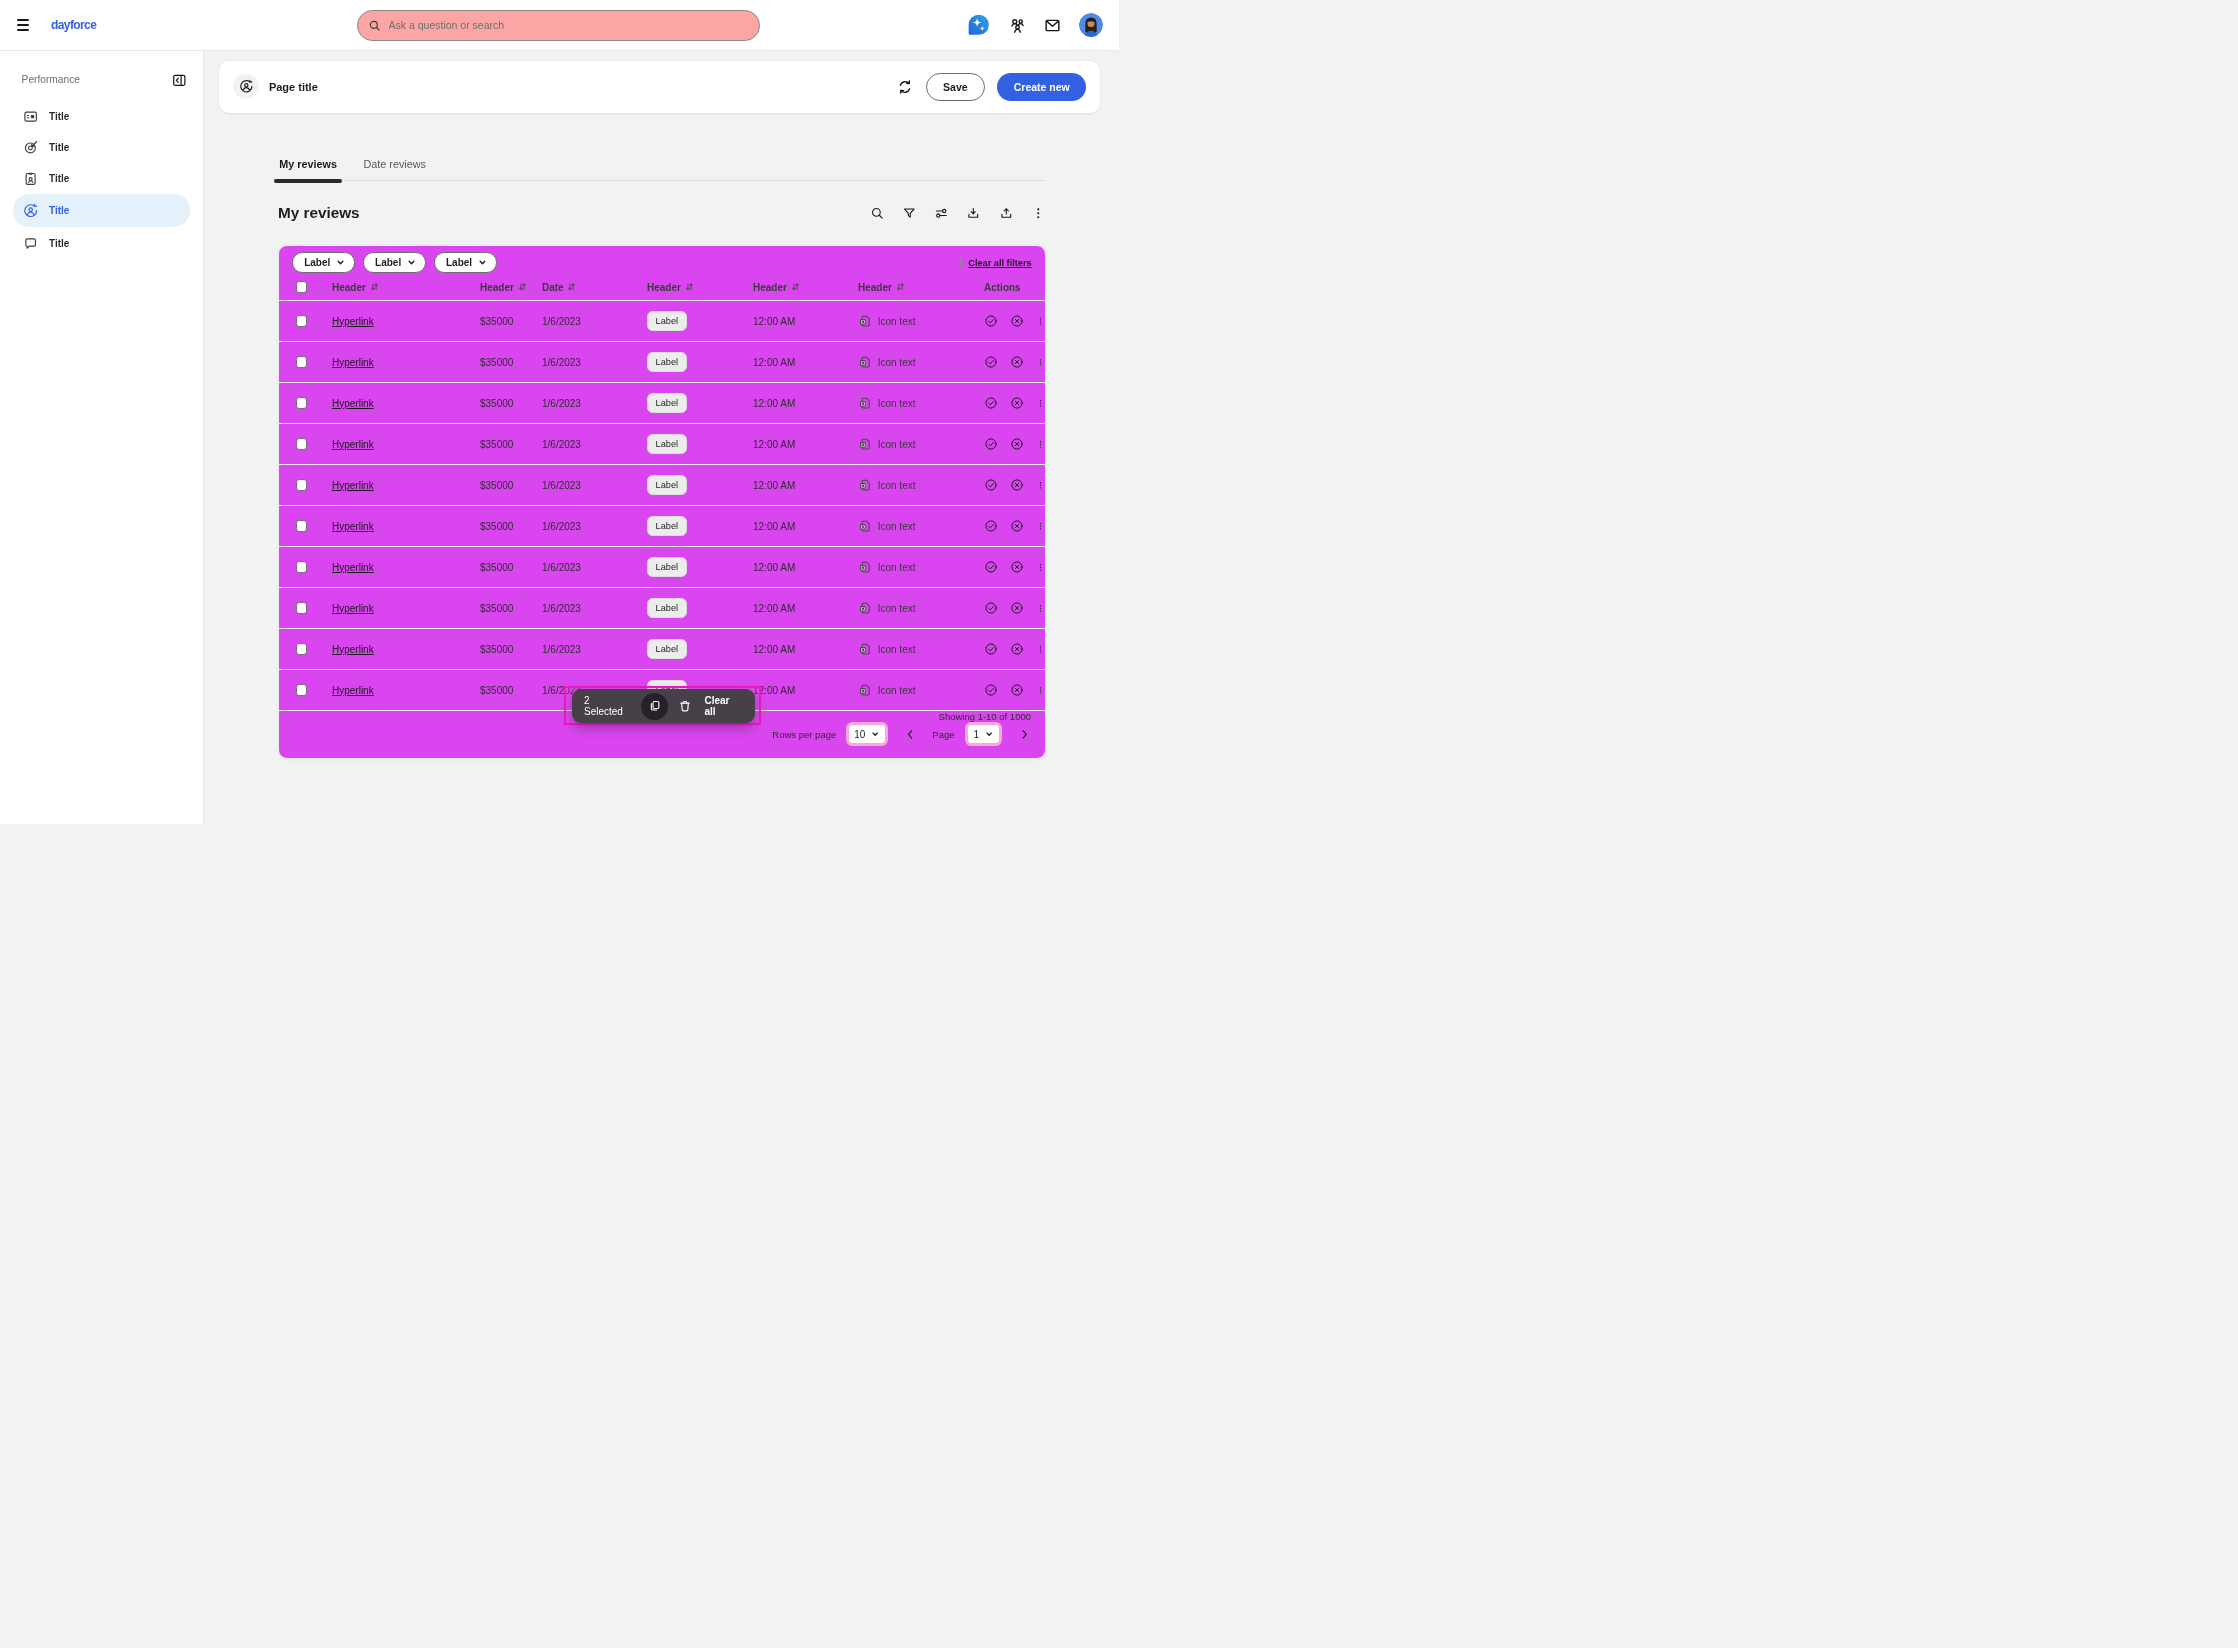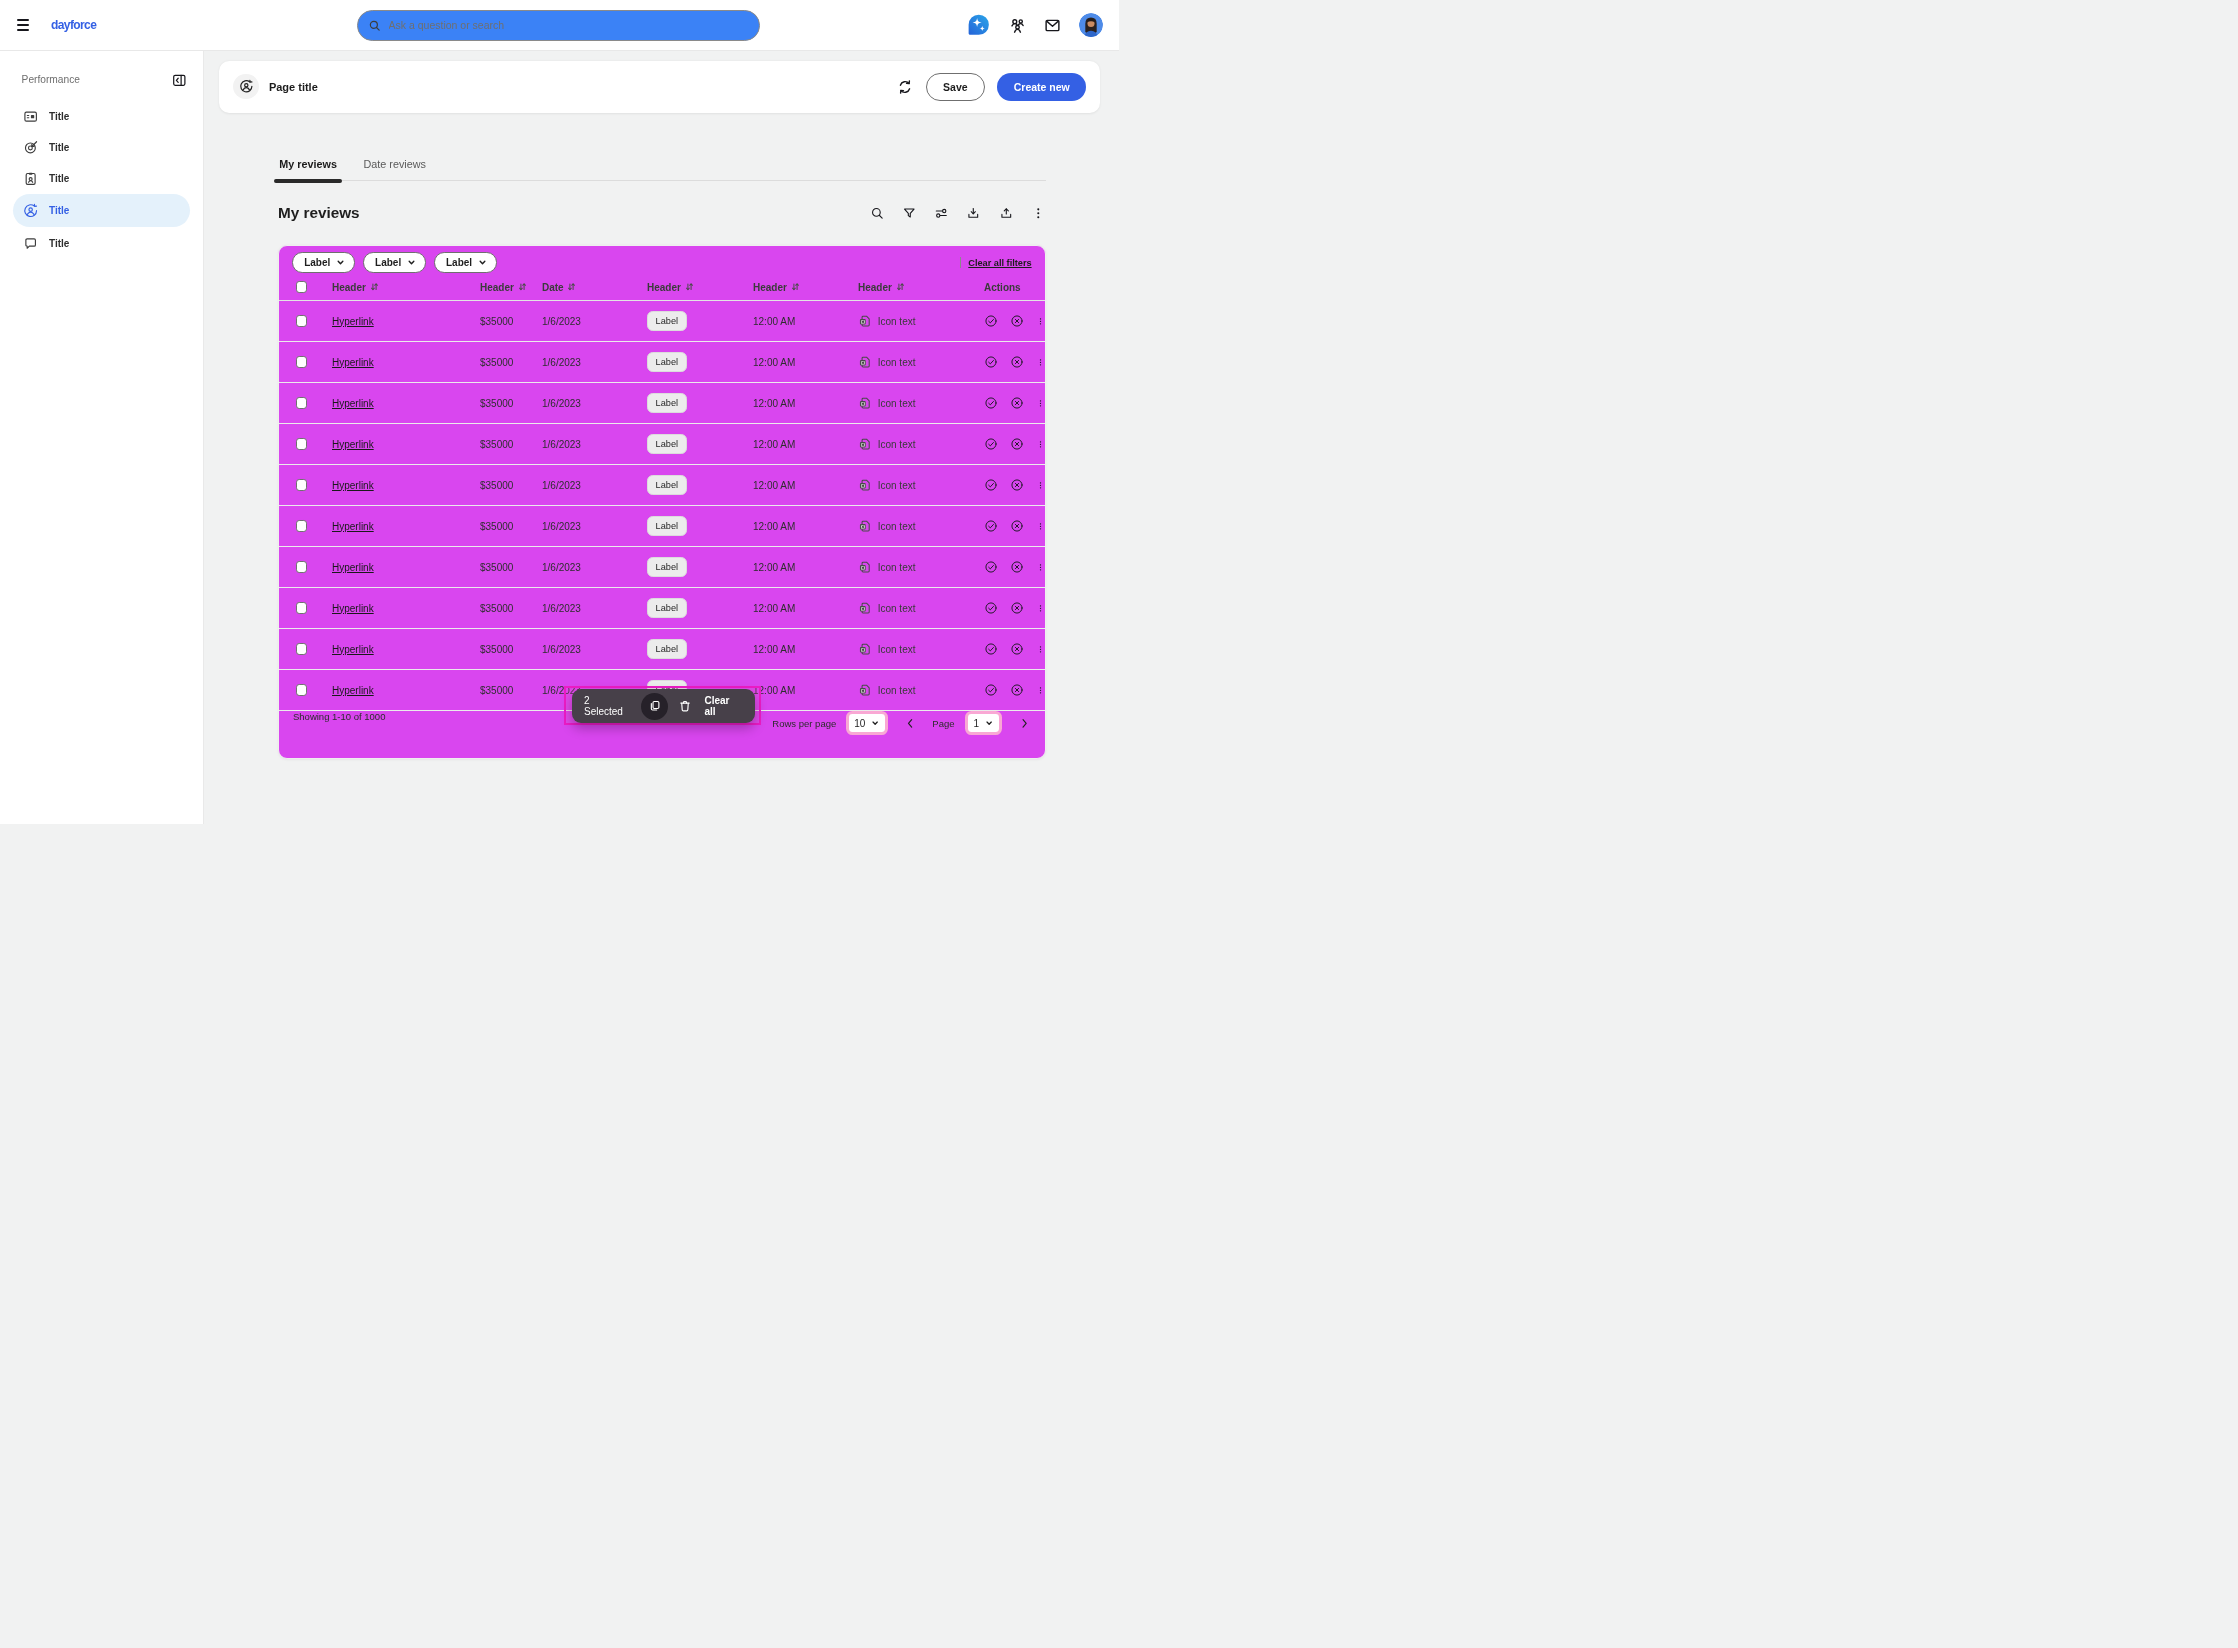--- a/index.html
+++ b/index.html
@@ -14,21 +14,21 @@
   html,body{width:1119px;height:824px;overflow:hidden;}
   body{font-family:"Liberation Sans",sans-serif;background:var(--page-bg);color:#2b2b2b;position:relative;}
   svg{display:block;}
   .i{stroke:currentColor;fill:none;stroke-width:1.8;stroke-linecap:round;stroke-linejoin:round;}
 
   
   .topbar{position:absolute;left:0;top:0;width:1119px;height:51px;background:#fff;border-bottom:0.6px solid #E8E8E8;display:flex;align-items:center;z-index:20;}
   .hamburger{margin-left:16.5px;width:16.5px;height:12.7px;display:flex;flex-direction:column;justify-content:space-between;cursor:pointer;border:none;background:none;}
   .hamburger span{display:block;height:2.2px;width:12px;background:#17171c;border-radius:1.3px;}
   .logo{margin-left:18px;font-size:12px;font-weight:800;letter-spacing:-0.6px;color:var(--accent);}
-  .search{position:absolute;left:357px;top:10.2px;width:403px;height:30.5px;border:1.1px solid #8A8A8A;border-radius:15.3px;background:#3b82f6;display:flex;align-items:center;padding:0 10.2px;gap:7px;color:#3c3c3c;}
+  .search{position:absolute;left:357px;top:10.2px;width:403px;height:30.5px;border:1.1px solid #8A8A8A;border-radius:15.3px;background:#fca5a5;display:flex;align-items:center;padding:0 10.2px;gap:7px;color:#3c3c3c;}
   .search input{border:none;outline:none;font-size:10.5px;font-family:inherit;color:#2c2c2c;flex:1;background:transparent;}
   .search input::placeholder{color:#6F6F6F;}
   .top-icons{margin-left:auto;display:flex;align-items:center;gap:18px;padding-right:16.5px;}
   .icon-btn{border:none;background:none;cursor:pointer;color:#17171c;display:flex;align-items:center;justify-content:center;}
   .avatar{width:24px;height:24px;border-radius:50%;overflow:hidden;}
 
   
   .sidebar{position:absolute;left:0;top:51px;bottom:0;width:204px;background:#fff;border-right:0.6px solid #E9E9E9;z-index:10;}
   .side-head{display:flex;align-items:center;justify-content:space-between;padding:21.6px 16.5px 14px 21.6px;}
   .side-title{font-size:10.2px;color:#6E6E6E;}
@@ -73,21 +73,21 @@
   .tbody .trow{height:41px;border-bottom:0.6px solid #EBEBEB;font-size:10px;color:#2e2e2e;}
   .c0{display:flex;justify-content:flex-start;padding-left:17px;}
   .cb{width:11.4px;height:11.4px;border:1.3px solid #707070;border-radius:3.2px;background:#fff;cursor:pointer;}
   .link{color:#191919;text-decoration:underline;cursor:pointer;}
   .chip{display:inline-block;padding:3.8px 7.6px;background:var(--chip-bg);border:0.6px solid #DCDCDC;border-radius:5.7px;font-size:9.2px;color:#262626;}
   .c6{display:flex;align-items:center;gap:5.7px;color:#3a3a3a;}
   .c6 .file-ic{color:#4a4a4a;}
   .c7{display:flex;align-items:center;justify-content:flex-end;gap:12px;padding-right:16.5px;color:#3f3f3f;}
   .c7 .icon-btn{width:14px;height:14px;}
 
-  .tfoot{height:52px;display:flex;align-items:flex-start;padding:0 14px;font-size:9.5px;color:#2c2c2c;}
+  .tfoot{height:52px;display:flex;align-items:flex-end;padding:0 14px;font-size:9.5px;color:#2c2c2c;flex-direction:column;}
   .foot-right{margin-left:auto;display:flex;align-items:center;}
   .select{display:flex;align-items:center;justify-content:center;gap:5.7px;border:3px solid #f9a8d4;border-radius:6.4px;background:#fff;height:24px;font-size:10px;color:#1f1f1f;font-family:inherit;cursor:pointer;}
   .sel-rows{width:42px;margin-left:9.5px;}
   .sel-page{width:37px;margin-left:10.2px;}
   .pg-btn{margin-left:15.3px;width:14px;height:14px;color:#222;}
   .pg-label{margin-left:15.3px;}
 
   
   .annotation{position:absolute;left:360px;top:635px;width:197px;height:39px;border:2.2px solid var(--highlight);background:rgba(243,83,211,.20);z-index:6;}
   .sel-toolbar{position:absolute;left:368px;top:638px;width:183px;height:34px;background:var(--toolbar-bg);border-radius:9px;box-shadow:0 5.1px 11.4px rgba(0,0,0,.28);display:flex;align-items:center;padding:0 12px;z-index:7;color:#fff;}

